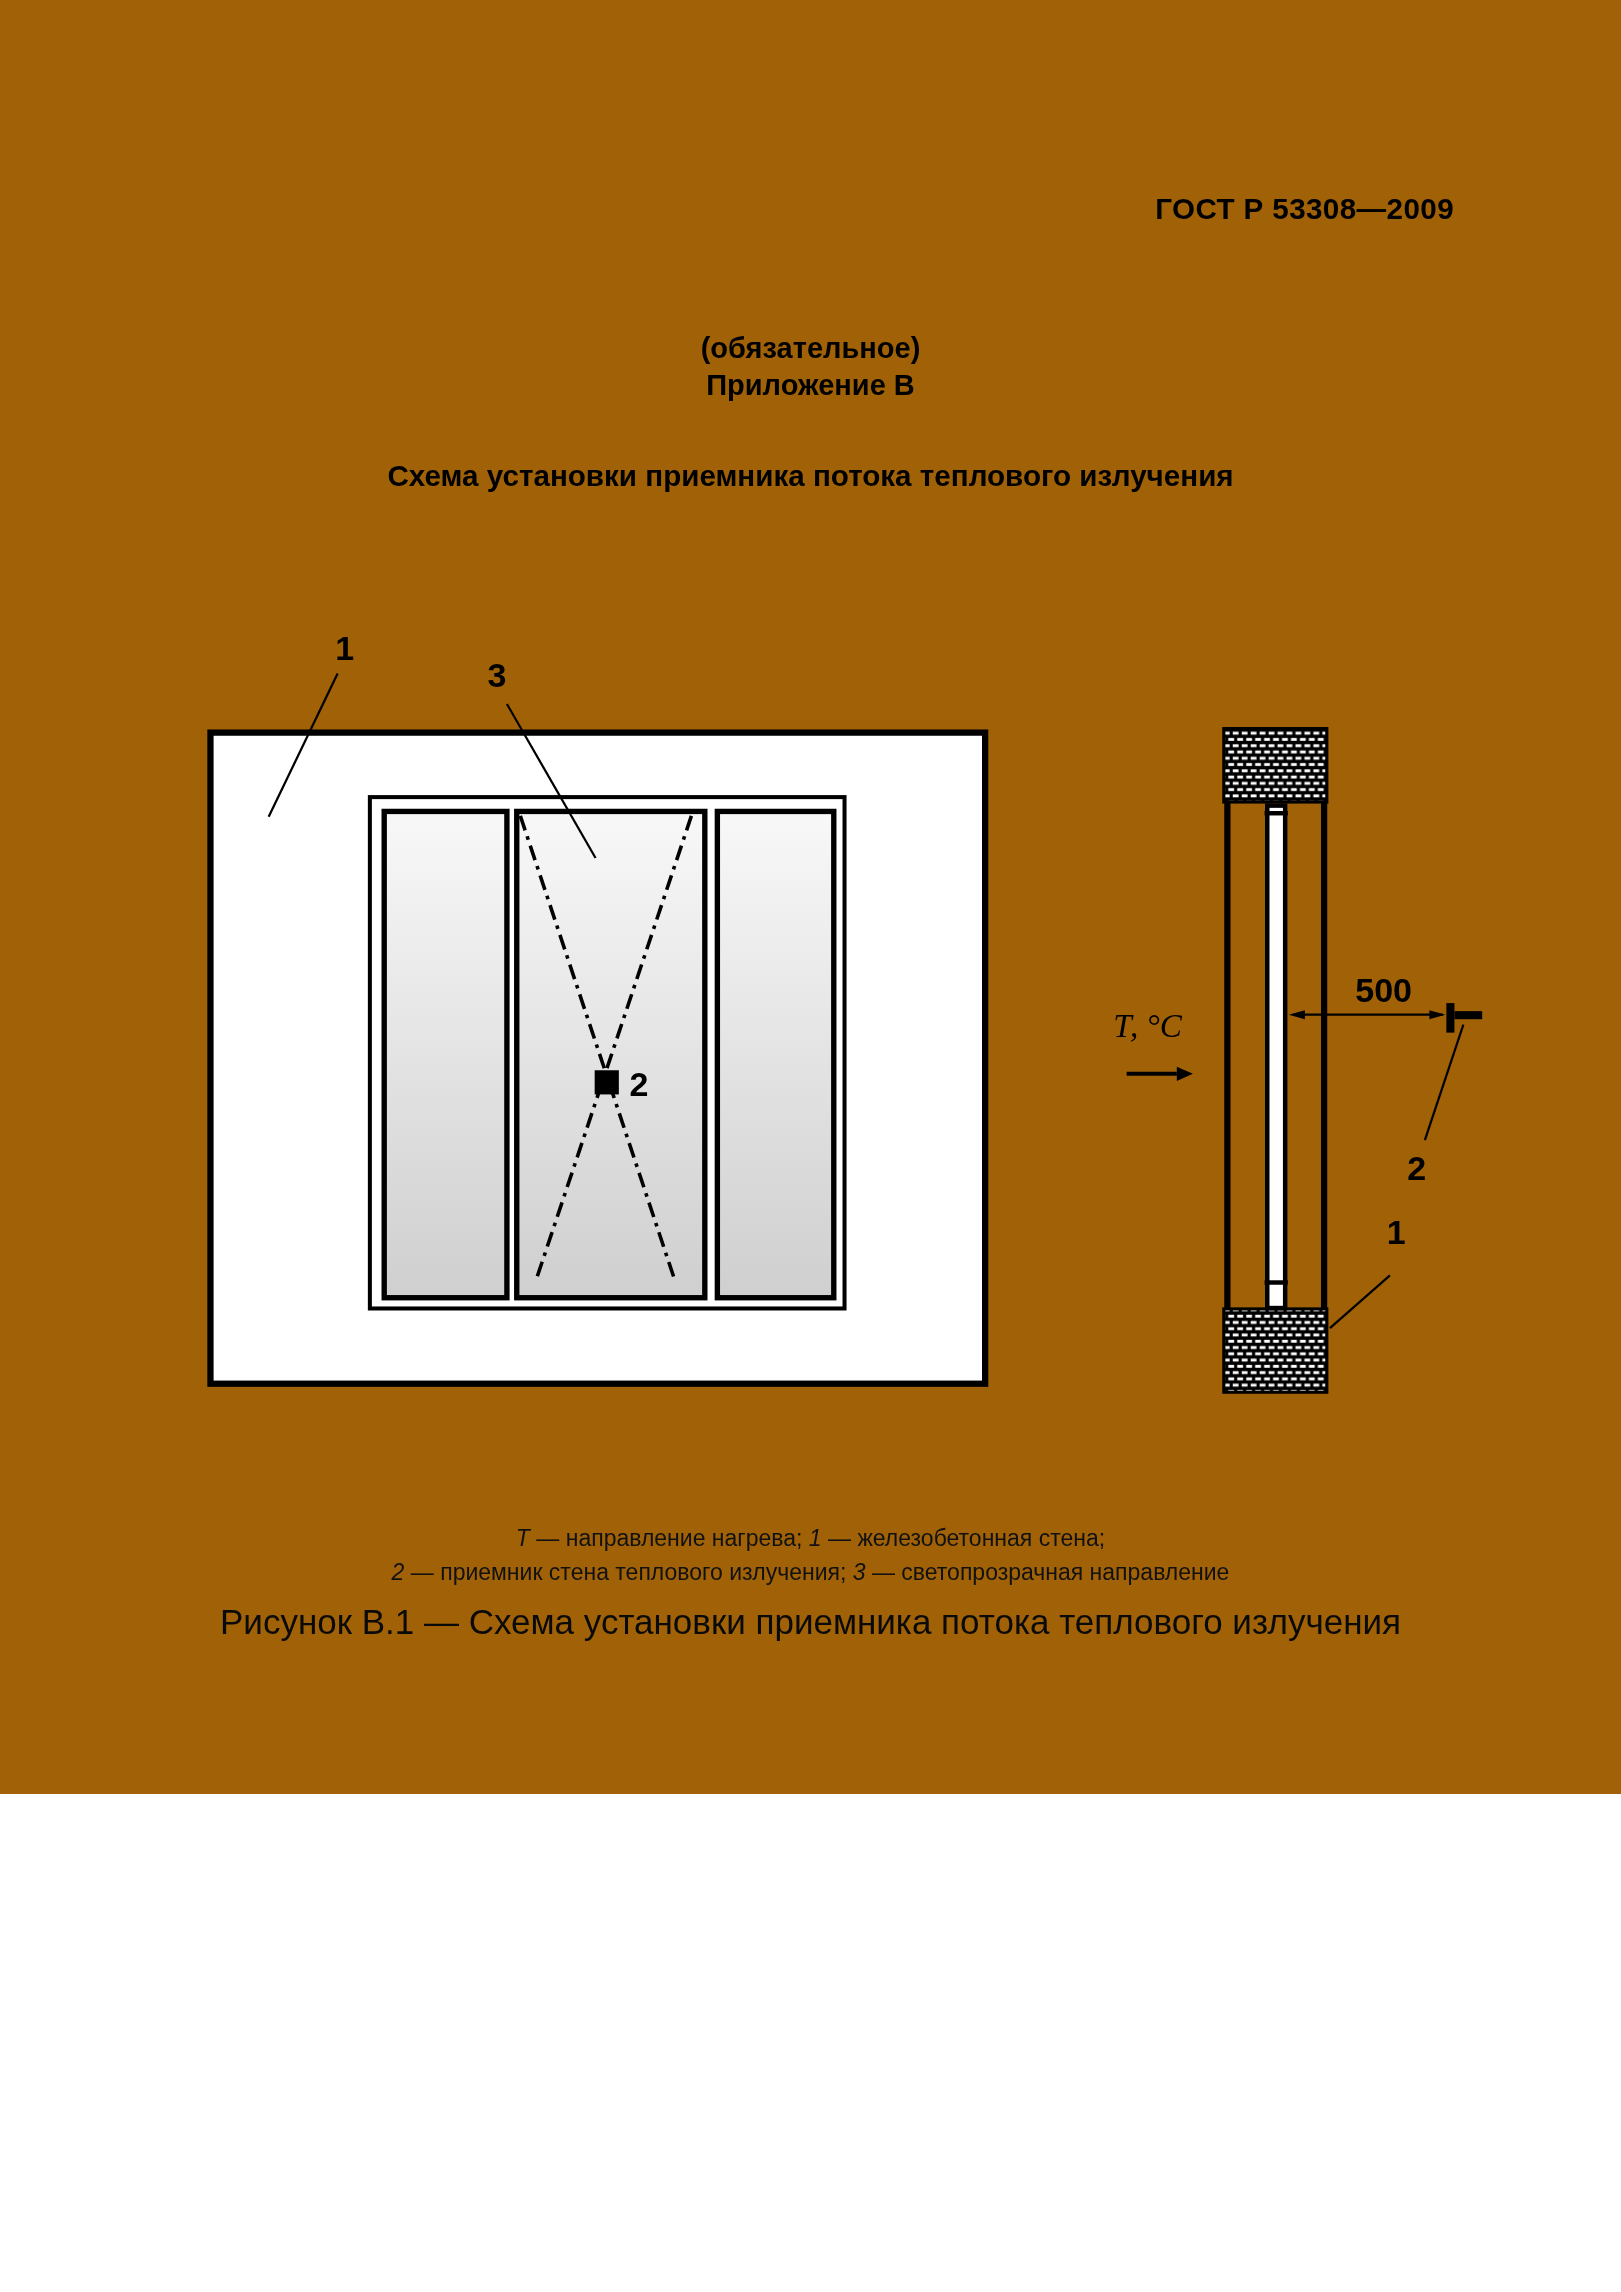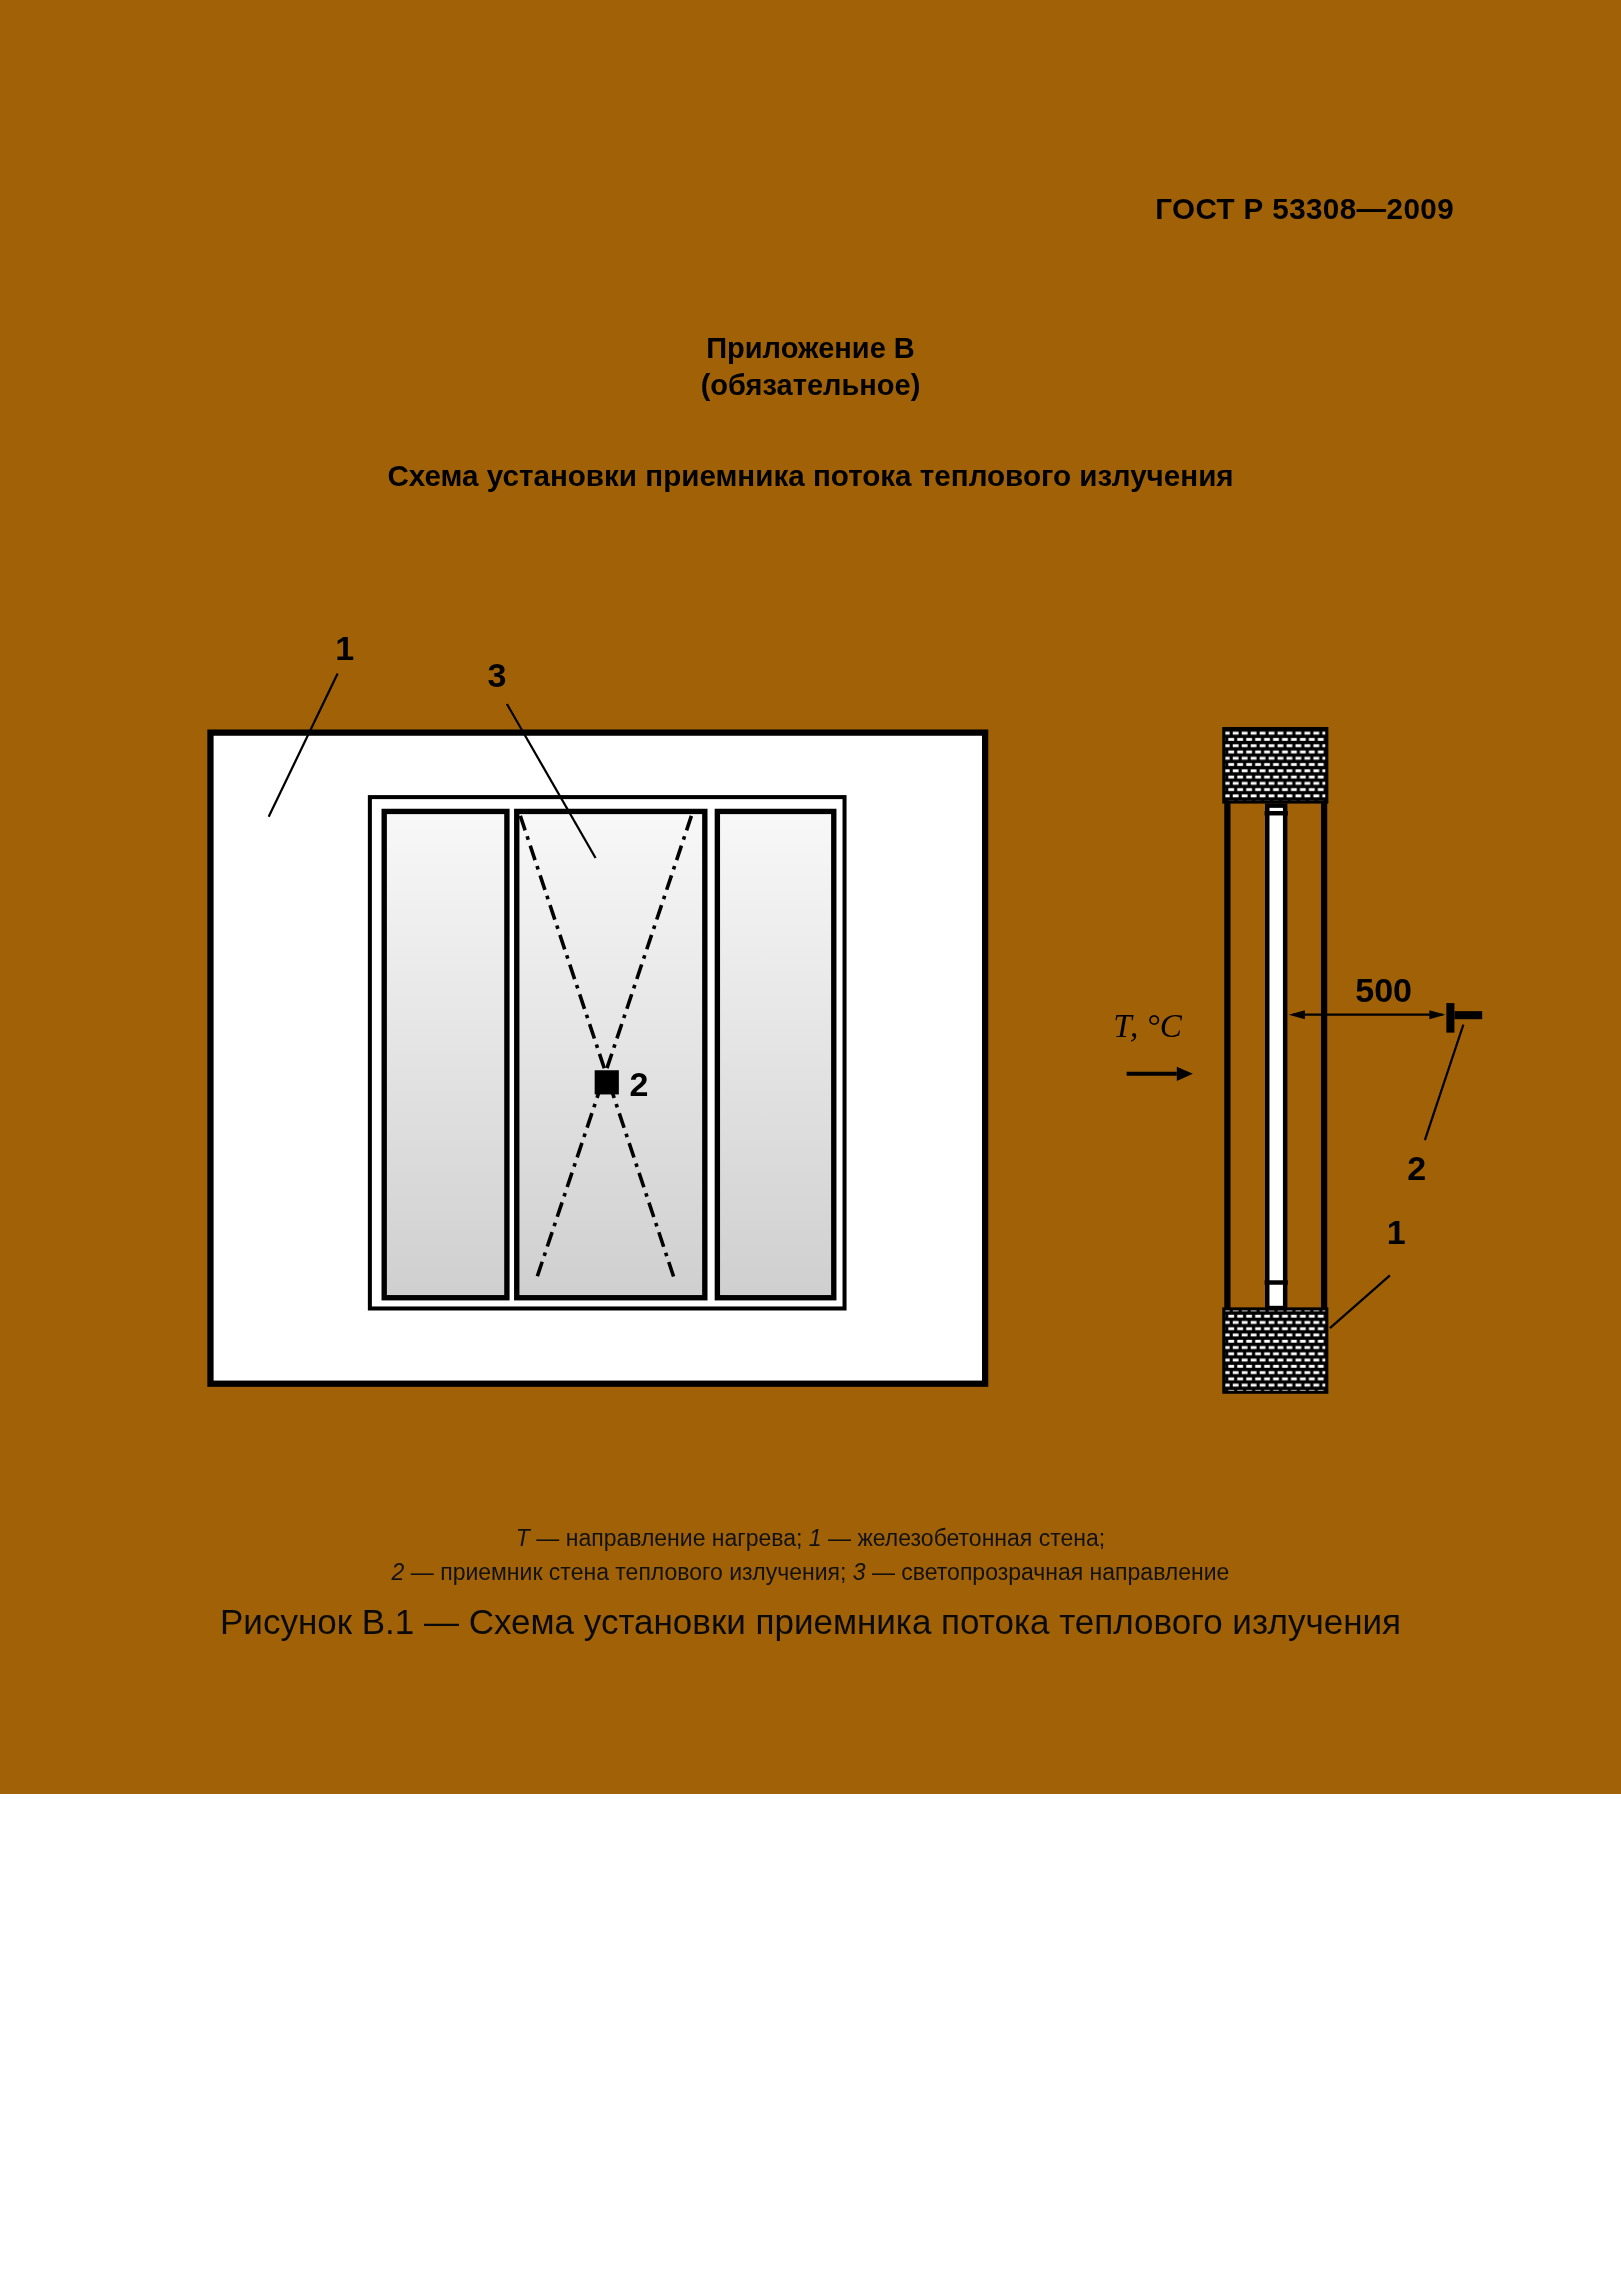--- a/index.html
+++ b/index.html
@@ -89,22 +89,22 @@
   }
 </style>
 </head>
 <body>
 
 <div class="page">
 
   <div class="std-header">ГОСТ Р 53308—2009</div>
 
   <div class="appendix">
+    <div>(обязательное)</div>
     <div>Приложение В</div>
-    <div>(обязательное)</div>
   </div>
 
   <div class="section-title">Схема установки приемника потока теплового излучения</div>
 
   <svg class="figure-svg" viewBox="0 0 1810 1000" xmlns="http://www.w3.org/2000/svg">
     <defs>
       <linearGradient id="panelGrad" x1="0" y1="0" x2="0" y2="1">
         <stop offset="0" stop-color="#f8f8f8"></stop>
         <stop offset="1" stop-color="#cfcfcf"></stop>
       </linearGradient>

